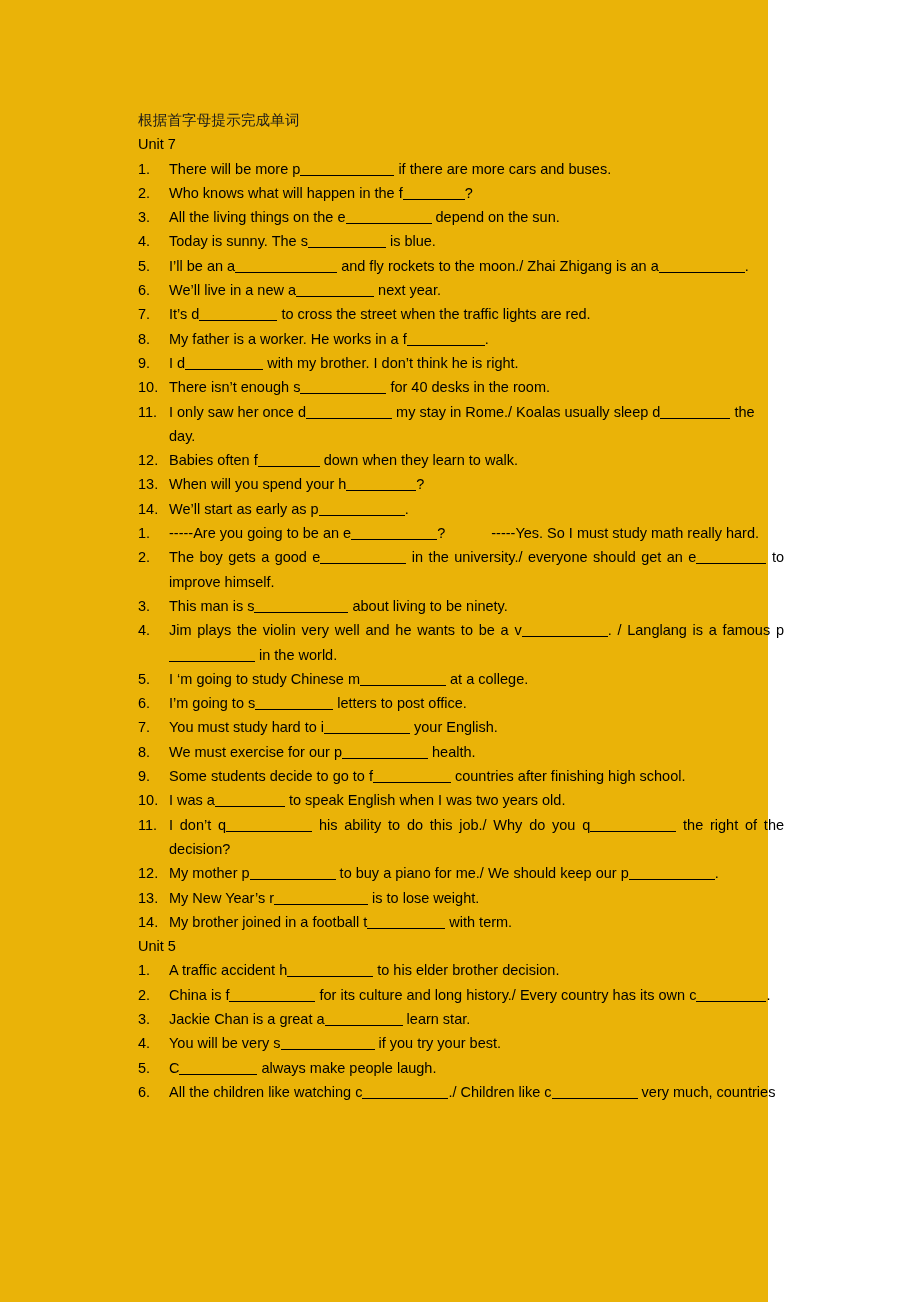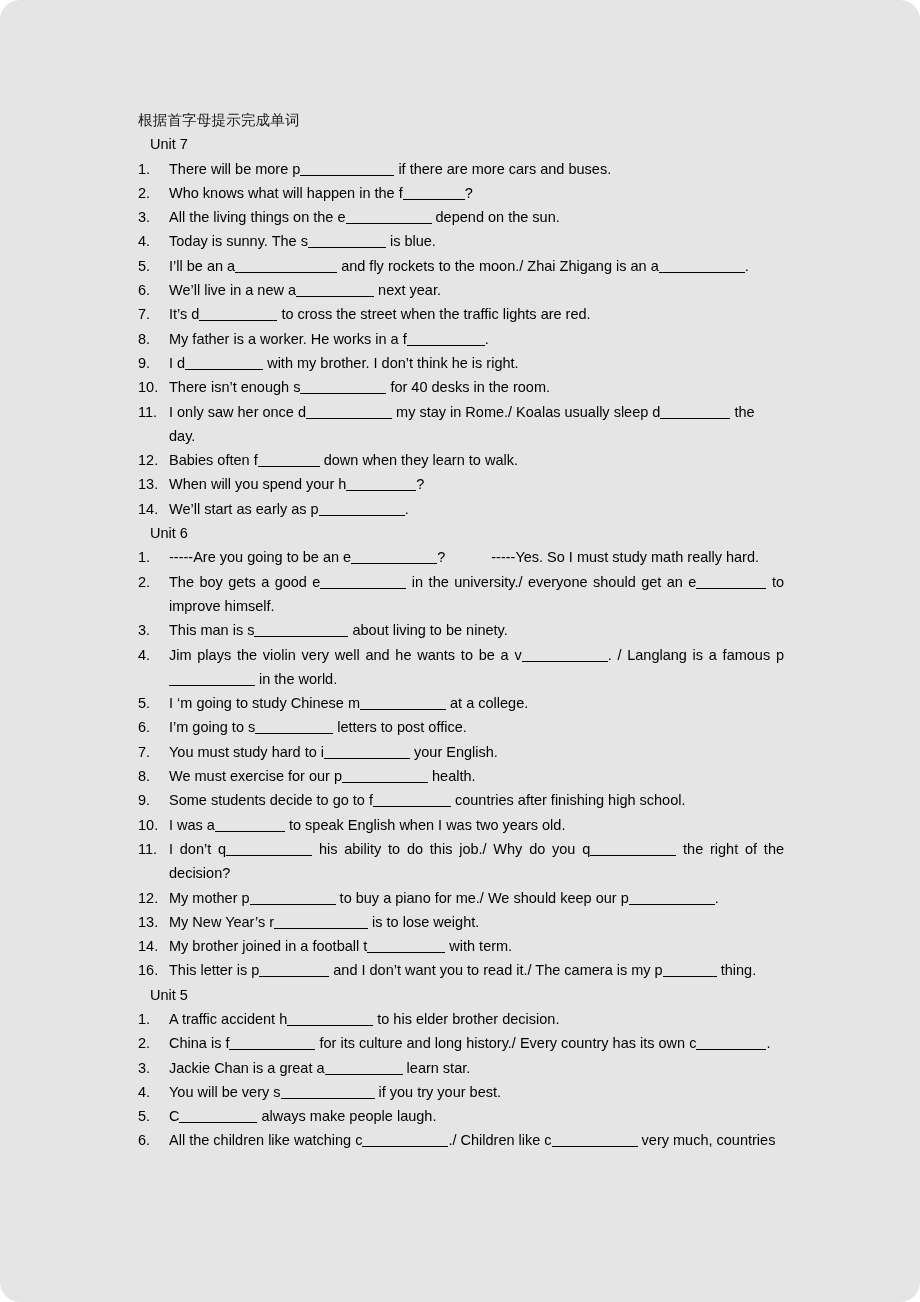--- a/index.html
+++ b/index.html
@@ -9,44 +9,42 @@
   }
   body {
     width: 920px;
     height: 1302px;
     font-family: "Liberation Sans", sans-serif;
     color: #000000;
     overflow: hidden;
   }
   .page {
     position: relative;
-    width: 920px;
+    width: 768px;
     height: 1302px;
-    background: #e5e5e5;
-    border-radius: 20px;
+    background: #eab308;
   }
   .content {
     position: absolute;
     left: 138px;
     top: 108px;
     width: 646px;
   }
   .doc-title {
     font-size: 14.5px;
     line-height: 24.3px;
     color: #1a1a1a;
     letter-spacing: 0.2px;
     white-space: nowrap;
   }
   .unit-head {
     font-size: 14.5px;
     line-height: 24.3px;
     color: #000;
     white-space: nowrap;
-    margin-left: 12px;
   }
   .item {
     display: flex;
     align-items: flex-start;
     font-size: 14.5px;
     line-height: 24.3px;
   }
   .num {
     flex: 0 0 auto;
     width: 26px;
@@ -134,21 +132,20 @@
           <span class="body-text"><span>Babies often f</span><span class="blank b7"></span><span> down when they learn to walk.</span></span>
         </div>
         <div class="item">
           <span class="num">13.</span>
           <span class="body-text"><span>When will you spend your h</span><span class="blank b8"></span><span>?</span></span>
         </div>
         <div class="item">
           <span class="num">14.</span>
           <span class="body-text"><span>We’ll start as early as p</span><span class="blank b10"></span><span>.</span></span>
         </div>
-        <div class="unit-head">Unit 6</div>
         <div class="item">
           <span class="num">1.</span>
           <span class="body-text"><span>-----Are you going to be an e</span><span class="blank b10"></span><span>?</span><span class="gap-lg"></span><span>-----Yes. So I must study math really hard.</span></span>
         </div>
         <div class="item">
           <span class="num">2.</span>
           <span class="body-text justify"><span>The boy gets a good e</span><span class="blank b10"></span><span> in the university./ everyone should get an e</span><span class="blank b8"></span><span> to improve himself.</span></span>
         </div>
         <div class="item">
           <span class="num">3.</span>
@@ -190,24 +187,20 @@
           <span class="num">12.</span>
           <span class="body-text"><span>My mother p</span><span class="blank b10"></span><span> to buy a piano for me./ We should keep our p</span><span class="blank b10"></span><span>.</span></span>
         </div>
         <div class="item">
           <span class="num">13.</span>
           <span class="body-text"><span>My New Year’s r</span><span class="blank b11"></span><span> is to lose weight.</span></span>
         </div>
         <div class="item">
           <span class="num">14.</span>
           <span class="body-text"><span>My brother joined in a football t</span><span class="blank b9"></span><span> with term.</span></span>
-        </div>
-        <div class="item">
-          <span class="num">16.</span>
-          <span class="body-text"><span>This letter is p</span><span class="blank b8"></span><span> and I don’t want you to read it./ The camera is my p</span><span class="blank b6"></span><span> thing.</span></span>
         </div>
         <div class="unit-head">Unit 5</div>
         <div class="item">
           <span class="num">1.</span>
           <span class="body-text"><span>A traffic accident h</span><span class="blank b10"></span><span> to his elder brother decision.</span></span>
         </div>
         <div class="item">
           <span class="num">2.</span>
           <span class="body-text"><span>China is f</span><span class="blank b10"></span><span> for its culture and long history./ Every country has its own c</span><span class="blank b8"></span><span>.</span></span>
         </div>

